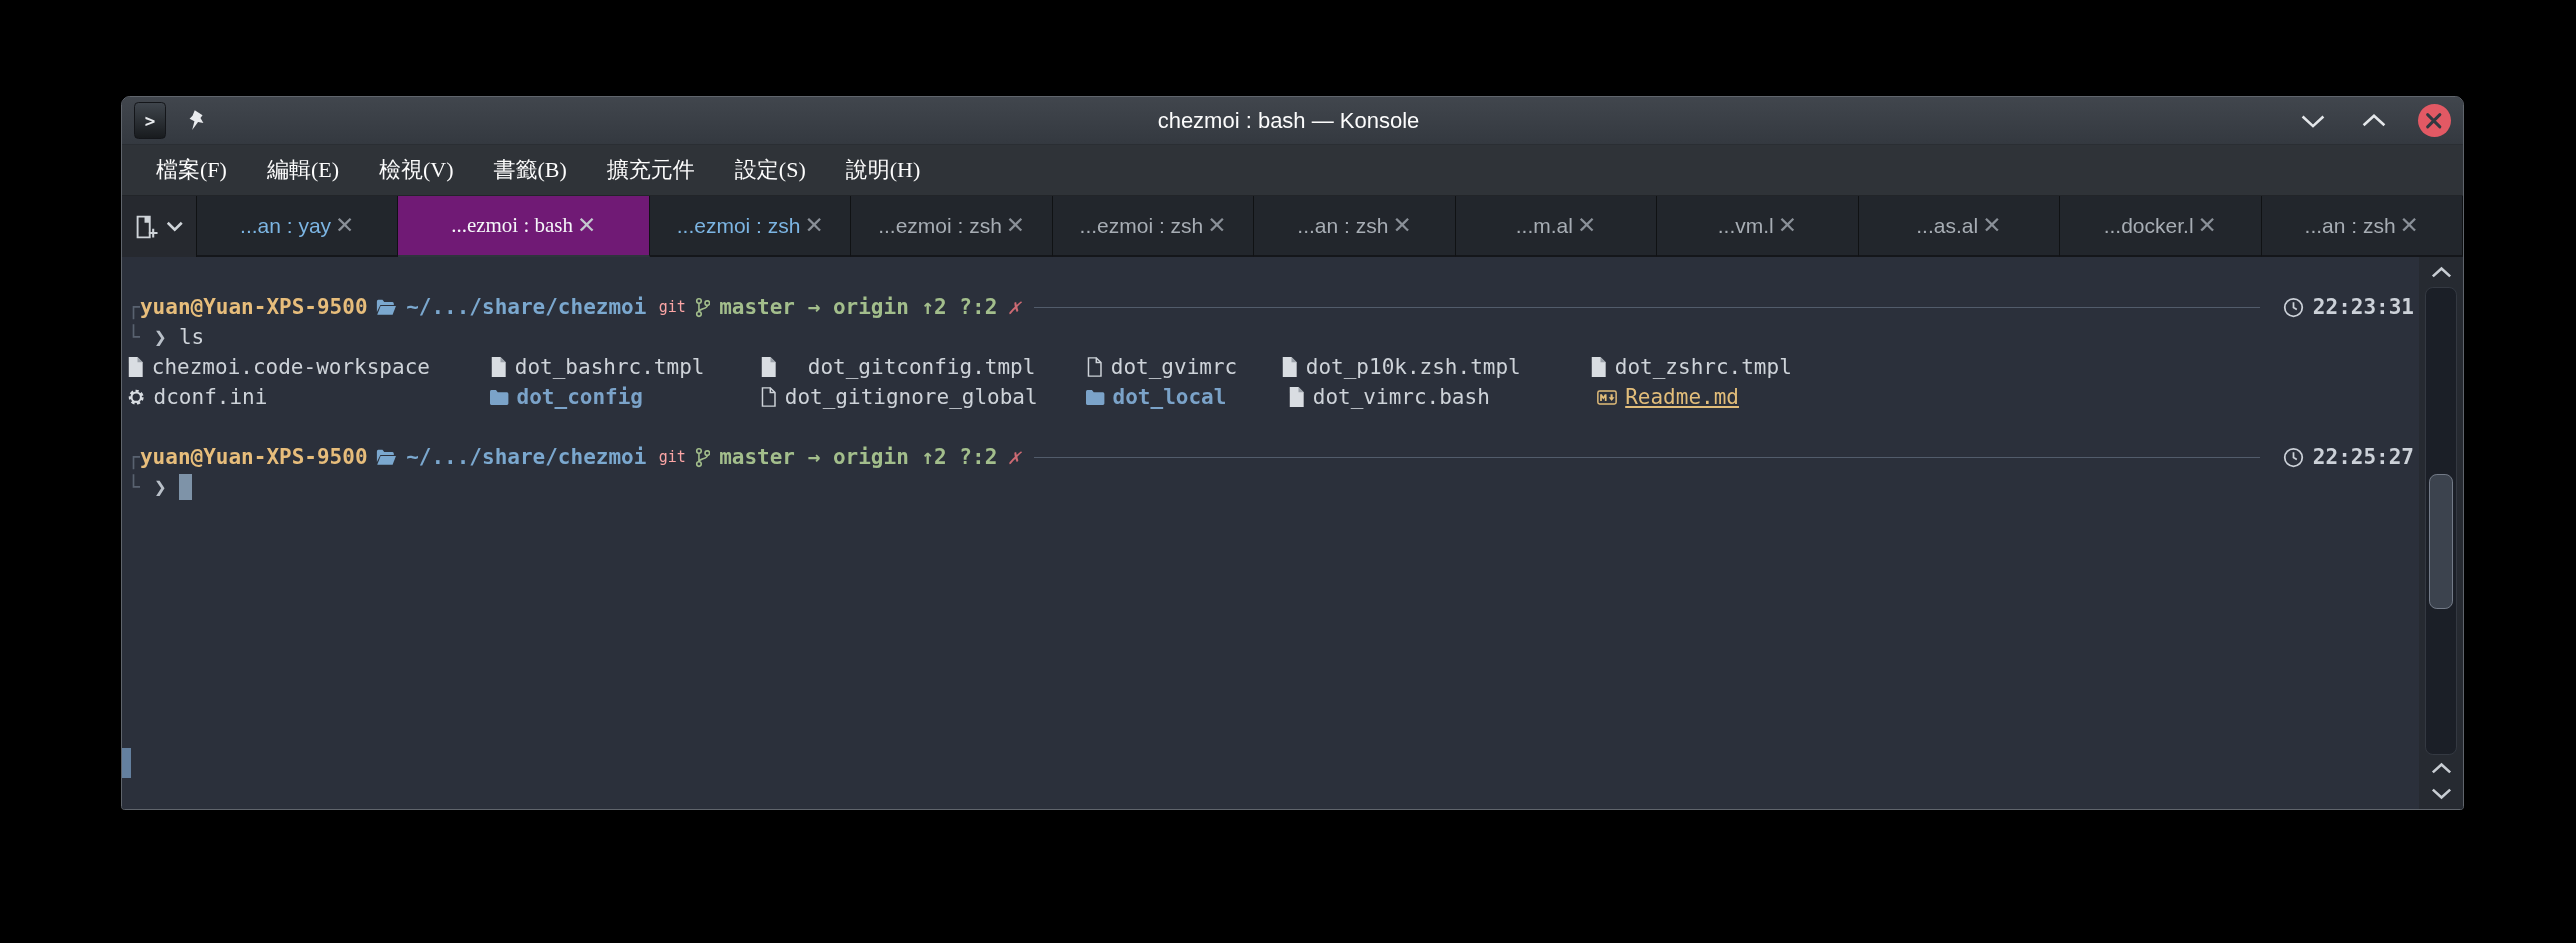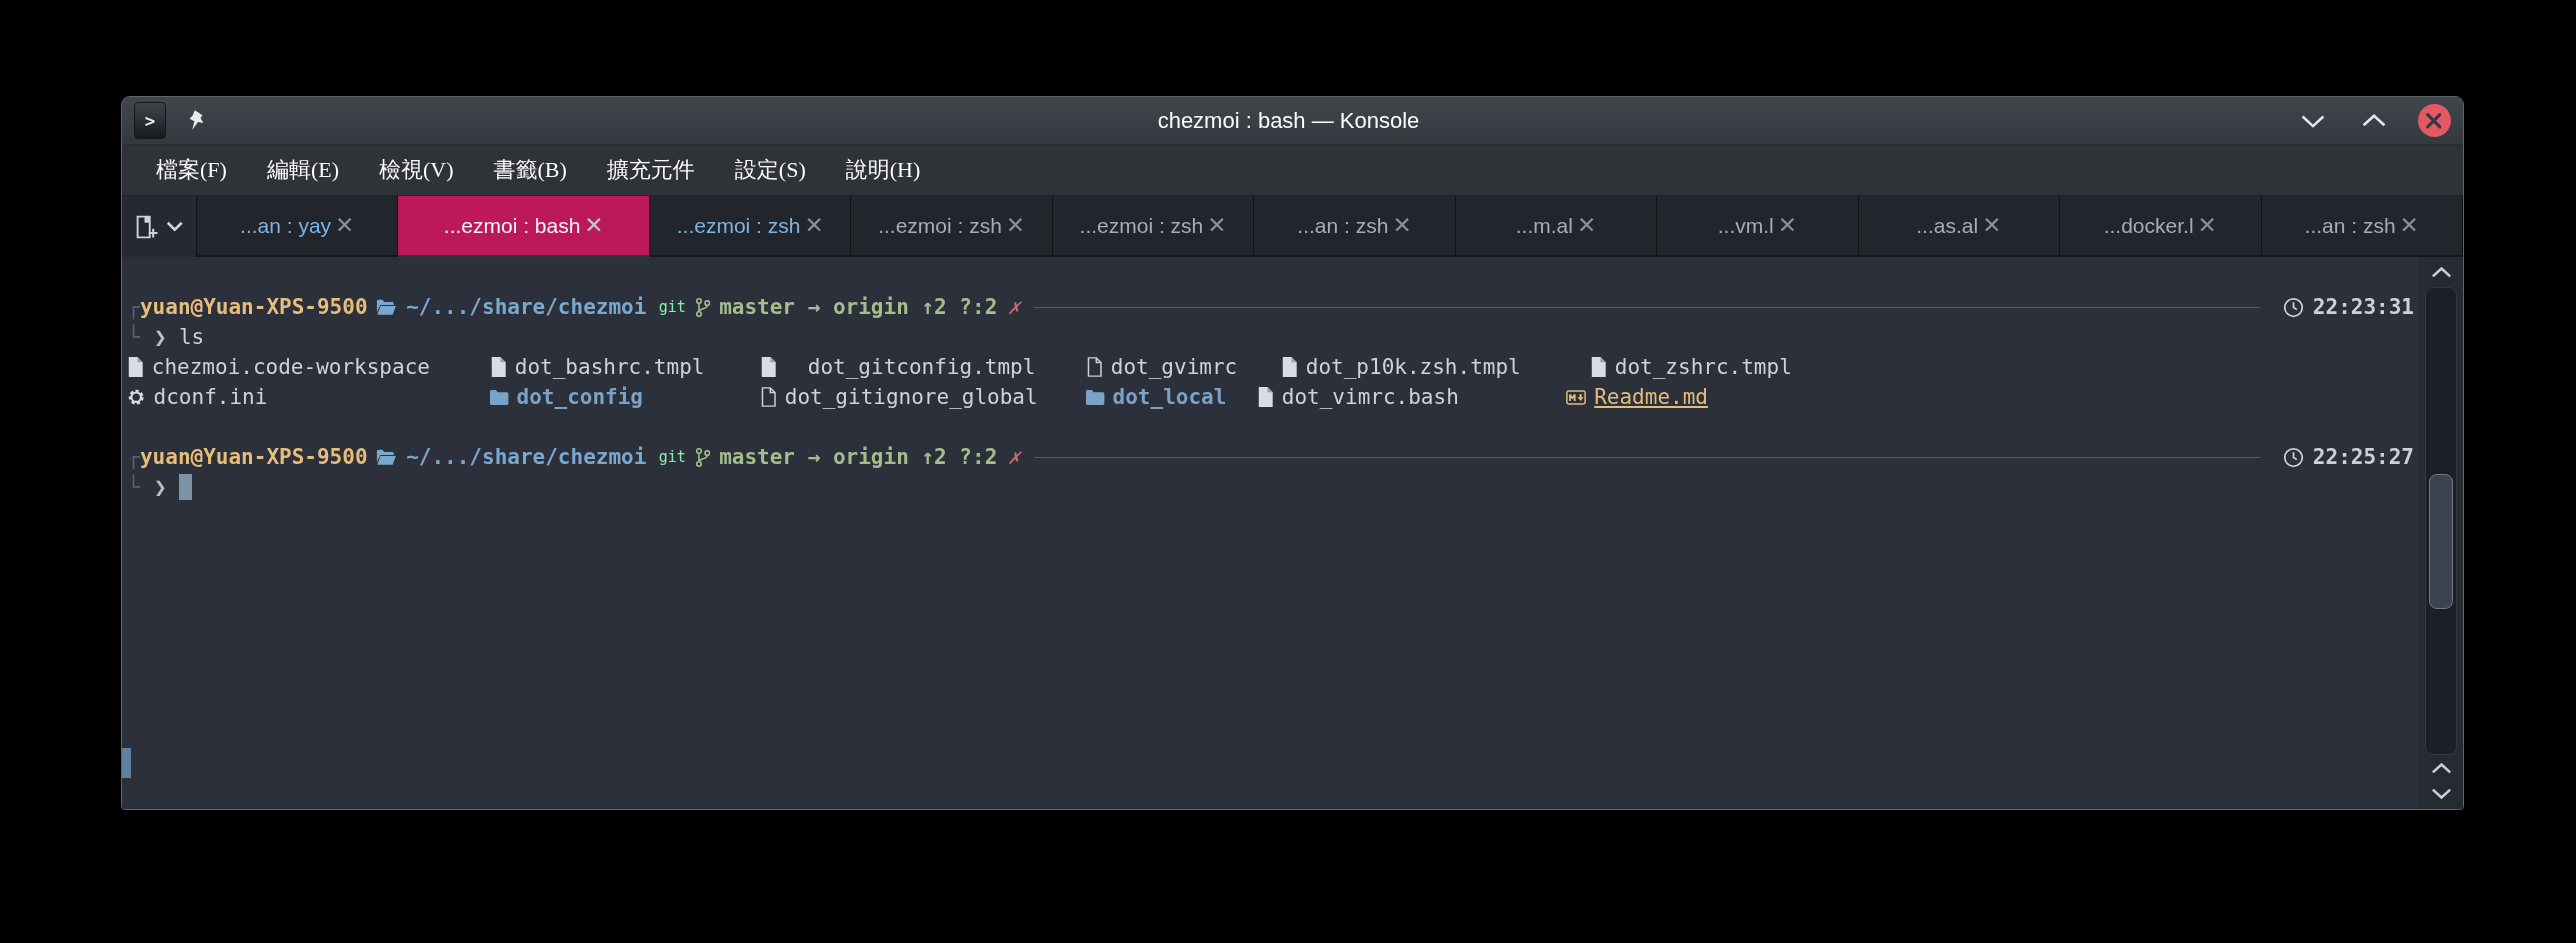--- a/index.html
+++ b/index.html
@@ -40,36 +40,36 @@
   
   .tabbar { height:61px; flex:0 0 61px; background:#17191d;
             display:flex; align-items:stretch; }
   .newtab-btn { flex:0 0 75px; background:#26292f; display:flex; align-items:center;
                 justify-content:center; gap:5.3px; border-right:1.8px solid #101214; }
   .tab { flex:1 1 0; background:#22262c; display:flex; align-items:center;
          justify-content:center; gap:4px; border-right:1.8px solid #101214;
          min-width:0; border-bottom:2.6px solid #14161a; }
   .tab .label { color:#a7adb4; font-size:21px; white-space:nowrap; overflow:hidden; }
   .tab.activity .label { color:#7cb5e3; }
-  .tab.active { background:#be185d; border-bottom:2.6px solid #2f343d; }
+  .tab.active { background:#701a75; border-bottom:2.6px solid #2f343d;font-family:Liberation Serif, serif; }
   .tab.active .label { color:#f5f7f9; }
   .tab .close { color:#8a9098; font-size:23px; line-height:1; }
   .tab.active .close { color:#c3c8ce; }
 
   
   .terminal { flex:1 1 auto; position:relative; background:#2b303b;
               font-family:"DejaVu Sans Mono", monospace; font-size:21px;
               color:#ced3d9; }
   .term-content { position:absolute; inset:0 49px 0 5.3px; padding-top:35px; }
   .tline { display:flex; align-items:center; height:30px; white-space:pre; }
   .frame { color:#596270; }
   .user  { color:#e7bd7b; font-weight:bold; }
   .picon { display:inline-flex; align-items:center; margin:0 8.8px; }
   .path  { color:#7ba8cf; font-weight:bold; }
-  .gitlabel { color:#86efac; font-size:15px; margin-left:12.3px; }
+  .gitlabel { color:#fca5a5; font-size:15px; margin-left:12.3px; }
   .gitstatus { color:#a3be8c; font-weight:bold; }
   .dirty { color:#cd6a73; font-style:italic; margin-left:10.5px; }
   .hline { flex:1 1 auto; border-top:1.8px solid #525c6b; margin:0 14px; }
   .time  { color:#ccd1d8; font-weight:bold; }
   .pchar { color:#b9c0c9; margin-left:14px; }
   .cmd   { color:#ced3d9; margin-left:12.3px; }
   .cursor { width:13px; height:26px; background:#7e93a8; margin-left:12.3px; }
   .ls-cell { display:inline-flex; align-items:center; }
   .ls-cell .ic { display:inline-flex; margin-right:7.9px; }
   .ls-label { color:#ced3d9; }
@@ -249,21 +249,21 @@
                 </svg></span><span class="ls-label file">dot_zshrc.tmpl</span></span></div>
           <div class="tline"><span class="ls-cell" style="width: 363px;"><span class="ic"><svg width="18.4" height="18.4" viewBox="0 0 21 21">
                   <circle cx="10.5" cy="10.5" r="6.8" fill="none" stroke="#d9dde2" stroke-width="3.4" stroke-dasharray="3.5 2.6"></circle>
                   <circle cx="10.5" cy="10.5" r="5.4" fill="none" stroke="#d9dde2" stroke-width="2.4"></circle>
                   <circle cx="10.5" cy="10.5" r="2" fill="#2b303b"></circle>
                 </svg></span><span class="ls-label file">dconf.ini</span></span><span class="ls-cell" style="width: 270px;"><span class="ic"><svg width="18.4" height="15" viewBox="0 0 21 17">
                   <path d="M0 2.2C0 1 .7 0 1.6 0h5.2l2 2.4h10.6c.9 0 1.6 1 1.6 2.2V15c0 1.2-.7 2-1.6 2H1.6C.7 17 0 16.2 0 15z" fill="#7ba3c9"></path>
                 </svg></span><span class="ls-label dir">dot_config</span></span><span class="ls-cell" style="width: 326px;"><span class="ic"><svg width="16.6" height="20" viewBox="0 0 19 23">
                   <path d="M2.8 1h9l5.4 5.4V22H2.8z" fill="none" stroke="#ced3d9" stroke-width="1.7"></path>
                   <path d="M11.8 1v5.4h5.4" fill="none" stroke="#ced3d9" stroke-width="1.7"></path>
-                </svg></span><span class="ls-label file">dot_gitignore_global</span></span><span class="ls-cell" style="width: 171px;"><span class="ic"><svg width="18.4" height="15" viewBox="0 0 21 17">
+                </svg></span><span class="ls-label file">dot_gitignore_global</span></span><span class="ls-cell" style="width: 202px;"><span class="ic"><svg width="18.4" height="15" viewBox="0 0 21 17">
                   <path d="M0 2.2C0 1 .7 0 1.6 0h5.2l2 2.4h10.6c.9 0 1.6 1 1.6 2.2V15c0 1.2-.7 2-1.6 2H1.6C.7 17 0 16.2 0 15z" fill="#7ba3c9"></path>
                 </svg></span><span class="ls-label dir">dot_local</span></span><span class="ls-cell" style="width: 309px;"><span class="ic"><svg width="16.6" height="20" viewBox="0 0 19 23">
                   <path d="M2 0h10l6 6v17H2z" fill="#d9dde2"></path>
                   <path d="M12 0l6 6h-6z" fill="#9aa0a8"></path>
                 </svg></span><span class="ls-label file">dot_vimrc.bash</span></span><span class="ls-cell"><span class="ic"><svg width="20" height="15" viewBox="0 0 23 17">
                   <rect x="1" y="1" width="21" height="15" rx="2" fill="none" stroke="#e2bd7a" stroke-width="1.7"></rect>
                   <path d="M3.6 12.6V4.8h2l1.7 2.7L9 4.8h2v7.8H9V8.4L7.3 10.7 5.6 8.4v4.2z" fill="#e2bd7a"></path>
                   <path d="M15.6 4.8h2.4v3.4h2.2l-3.4 4.4-3.4-4.4h2.2z" fill="#e2bd7a"></path>
                 </svg></span><span class="ls-label readme">Readme.md</span></span></div>
         </div>

